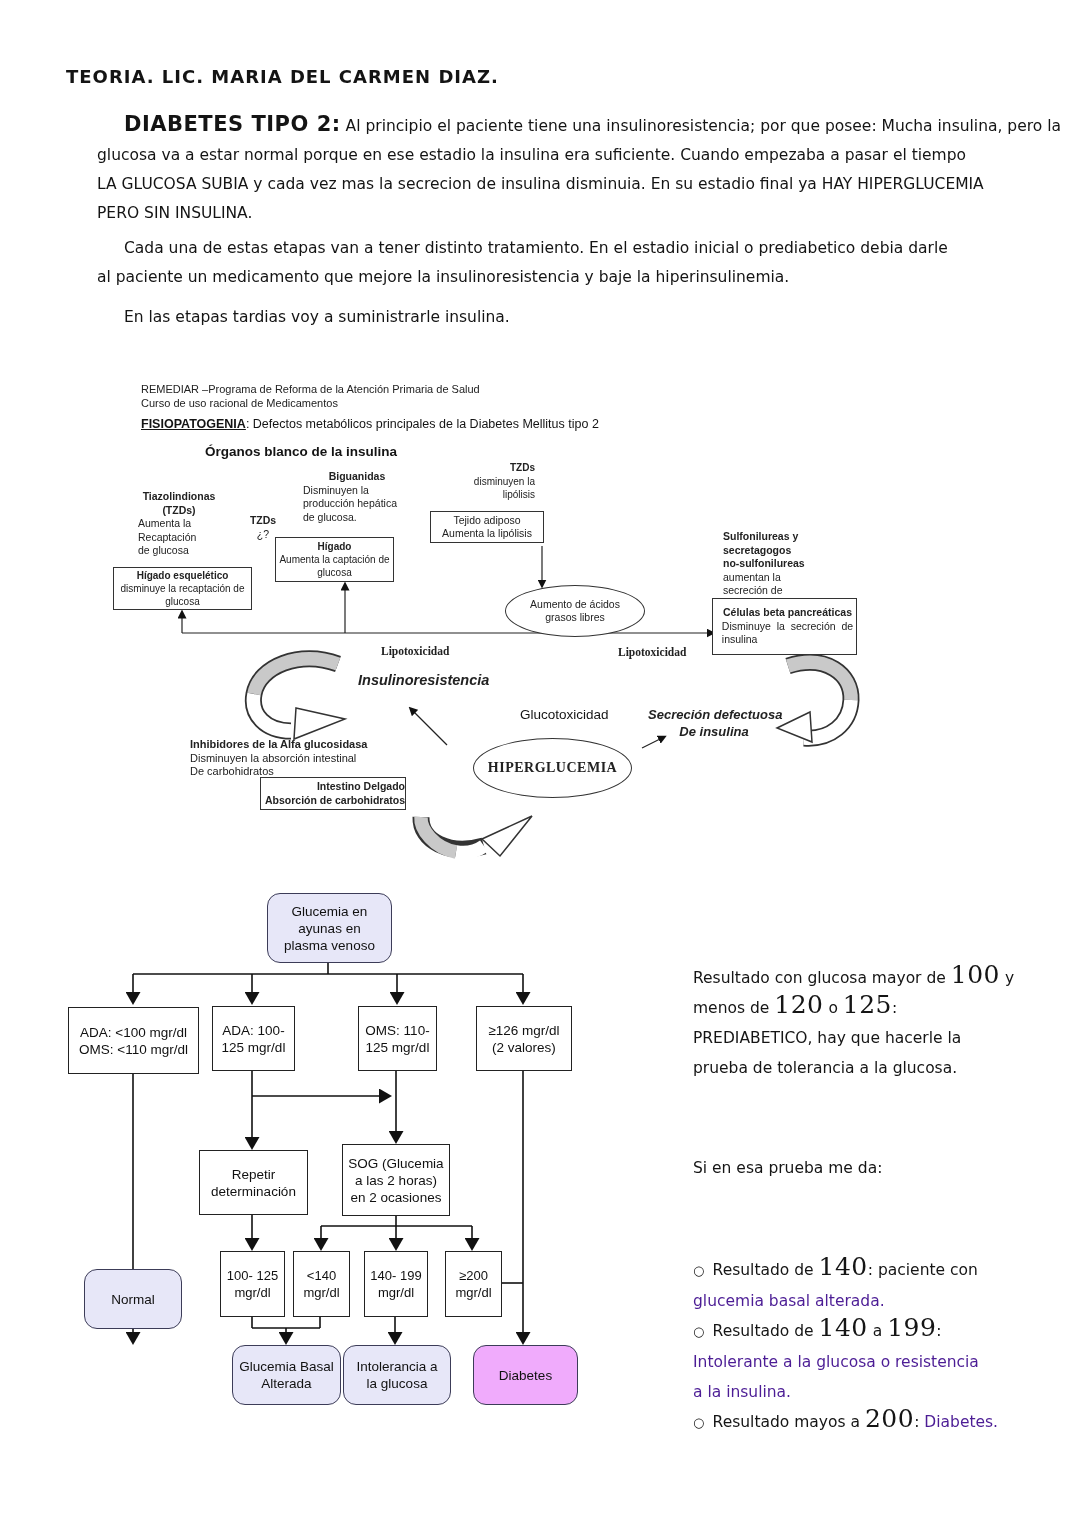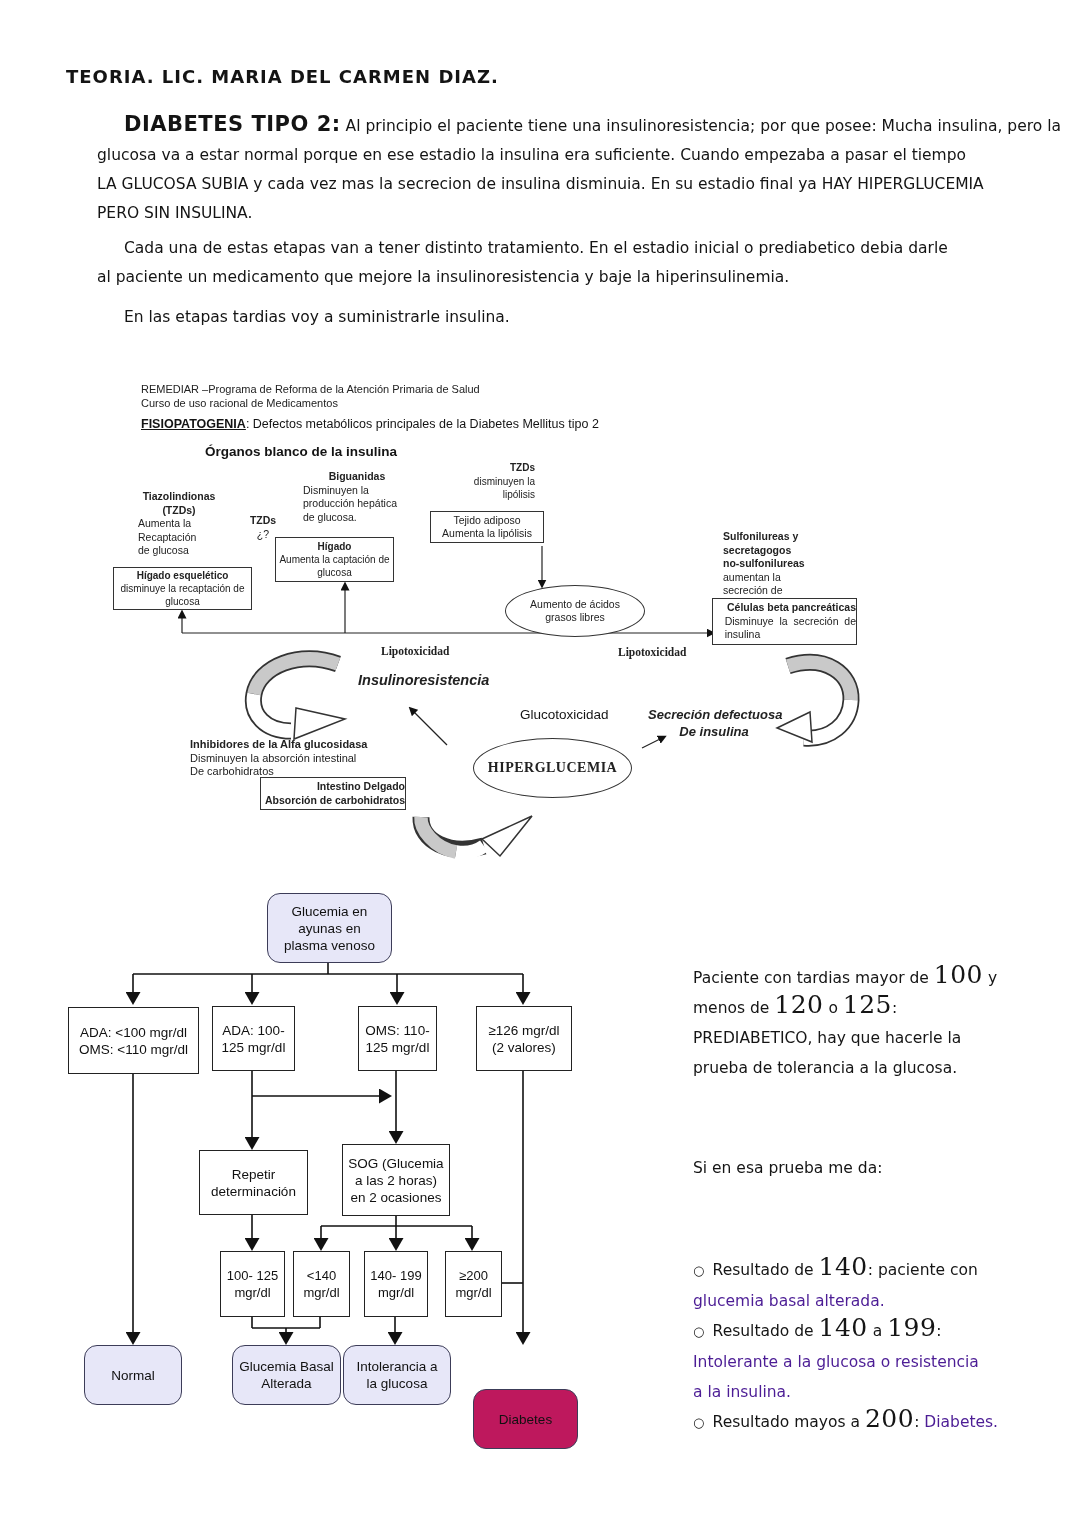--- a/index.html
+++ b/index.html
@@ -161,21 +161,21 @@
 <span>aumentan la
 secreción de
 insulina</span></div>
 
   <div class="dbox pre" style="left:113px;top:567px;width:137px;height:41px;font-size:10px;line-height:13px;"><span class="bline">Hígado esquelético</span><span>disminuye la recaptación de
 glucosa</span></div>
 
   <div class="dbox dellipse pre" style="left:505px;top:585px;width:138px;height:50px;">Aumento de ácidos
 grasos libres</div>
 
-  <div class="dbox pre" style="left:712px;top:598px;width:145px;height:47px;align-items:flex-end;text-align:left;padding-left:6px;box-sizing:border-box;font-size:10.5px;"><span class="bline">Células beta pancreáticas</span><span>Disminuye  la  secreción  de
+  <div class="dbox pre" style="left:712px;top:598px;width:145px;height:57px;align-items:center;text-align:left;padding-left:6px;box-sizing:border-box;font-size:10.5px;"><span class="bline">Células beta pancreáticas</span><span>Disminuye  la  secreción  de
 insulina</span></div>
 
   <div class="lipo" style="left:381px;top:645px;">Lipotoxicidad</div>
   <div class="lipo" style="left:618px;top:646px;">Lipotoxicidad</div>
 
   <div class="bigit" style="left:358px;top:672px;font-size:14.5px;">Insulinoresistencia</div>
   <div class="abs" style="left:520px;top:707px;font-size:13.5px;">Glucotoxicidad</div>
   <div class="bigit pre" style="left:648px;top:706px;width:132px;font-size:13px;line-height:17px;text-align:center;">Secreción defectuosa
 De insulina</div>
 
@@ -208,29 +208,29 @@
 
   <div class="fbox fsmall" style="left:220px;top:1251px;width:63px;height:64px;">100- 125
 mgr/dl</div>
   <div class="fbox fsmall" style="left:293px;top:1251px;width:55px;height:64px;">&lt;140
 mgr/dl</div>
   <div class="fbox fsmall" style="left:364px;top:1251px;width:62px;height:64px;">140- 199
 mgr/dl</div>
   <div class="fbox fsmall" style="left:445px;top:1251px;width:55px;height:64px;">≥200
 mgr/dl</div>
 
-  <div class="fbox fround" style="left:84px;top:1345px;width:96px;height:58px;background:#e7e7f8;">Normal</div>
+  <div class="fbox fround" style="left:84px;top:1269px;width:96px;height:58px;background:#e7e7f8;">Normal</div>
   <div class="fbox fround" style="left:232px;top:1345px;width:107px;height:58px;background:#e7e7f8;">Glucemia Basal
 Alterada</div>
   <div class="fbox fround" style="left:343px;top:1345px;width:106px;height:58px;background:#e7e7f8;">Intolerancia a
 la glucosa</div>
-  <div class="fbox fround" style="left:473px;top:1345px;width:103px;height:58px;background:#be185d;margin-top:44px;">Diabetes</div>
+  <div class="fbox fround" style="left:473px;top:1345px;width:103px;height:58px;background:#f0abfc;">Diabetes</div>
 
   <div class="notes">
-    <div class="blk"><span class="seg-hw">Paciente con tardias mayor de </span><span class="seg-num">100</span><span class="seg-hw"> y
+    <div class="blk"><span class="seg-hw">Resultado con glucosa mayor de </span><span class="seg-num">100</span><span class="seg-hw"> y
 menos de </span><span class="seg-num">120</span><span class="seg-hw"> o </span><span class="seg-num">125</span><span class="seg-hw">:
 PREDIABETICO, hay que hacerle la
 prueba de tolerancia a la glucosa.</span></div>
     <div class="blk gap1"><span class="seg-hw">Si en esa prueba me da:</span></div>
     <div class="blk gap2"><span class="seg-bullet">○  </span><span class="seg-hw">Resultado de </span><span class="seg-num">140</span><span class="seg-hw">: paciente con
 </span><span class="seg-red">glucemia basal alterada.</span><span class="seg-hw">
 </span><span class="seg-bullet">○  </span><span class="seg-hw">Resultado de </span><span class="seg-num">140</span><span class="seg-hw"> a </span><span class="seg-num">199</span><span class="seg-hw">:
 </span><span class="seg-red">Intolerante a la glucosa o resistencia
 a la insulina.</span><span class="seg-hw">
 </span><span class="seg-bullet">○  </span><span class="seg-hw">Resultado mayos a </span><span class="seg-num">200</span><span class="seg-hw">: </span><span class="seg-red">Diabetes.</span></div>

